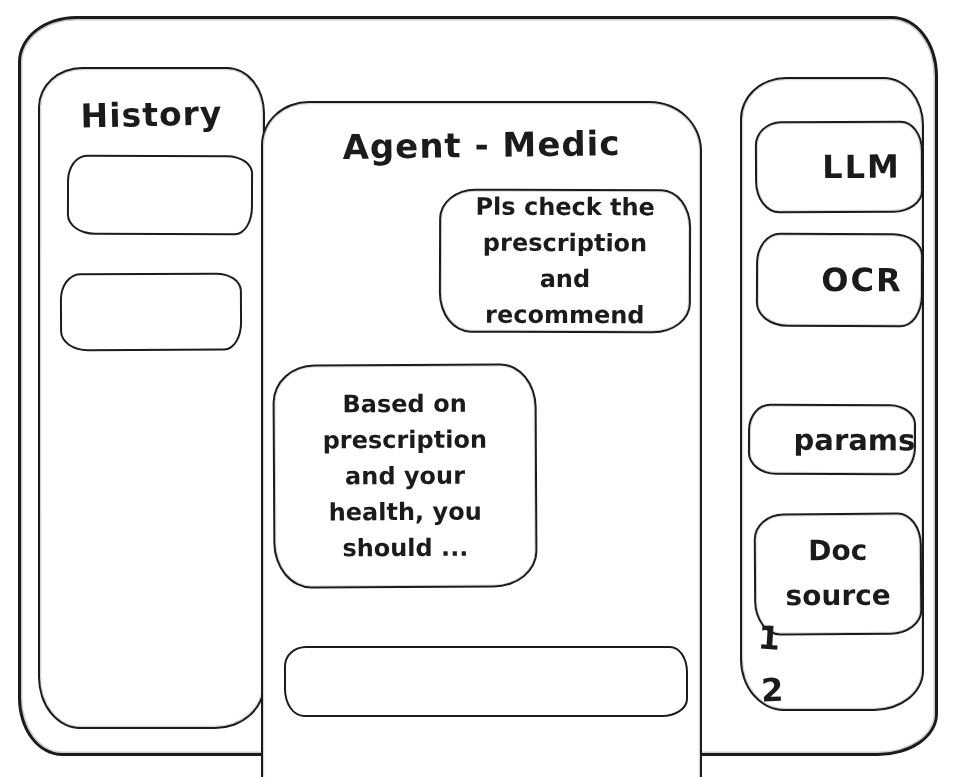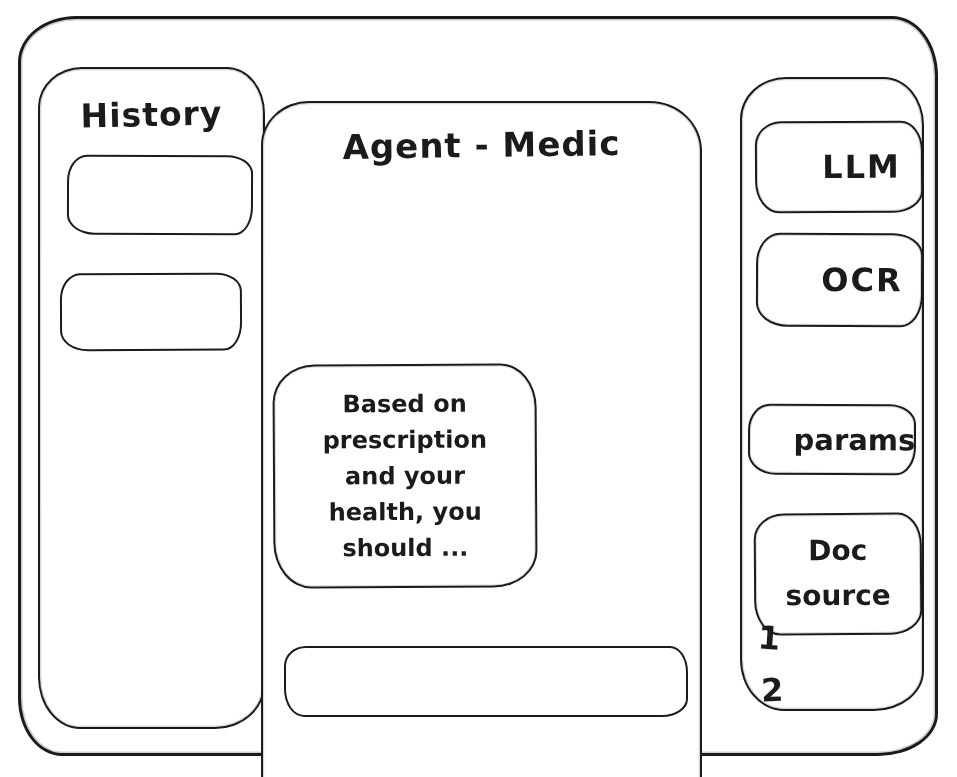--- a/index.html
+++ b/index.html
@@ -155,20 +155,23 @@
   <div class="frame">
 
     <aside class="panel history-panel">
       <h2 class="history-title">History</h2>
       <div class="hist-box hb1"></div>
       <div class="hist-box hb2"></div>
     </aside>
 
     <main class="panel chat-panel">
       <h1 class="chat-title">Agent - Medic</h1>
+      <div class="bubble user-bubble">
+        <span>Pls check the prescription and recommend</span>
+      </div>
       <div class="bubble assistant-bubble">
         <span>Based on prescription and your health, you should ...</span>
       </div>
       <input class="chat-input" type="text" value="" style="">
     </main>
 
     <aside class="panel tools-panel">
       <button class="tool-box llm">LLM</button>
       <button class="tool-box ocr">OCR</button>
       <button class="tool-box params">params</button>

